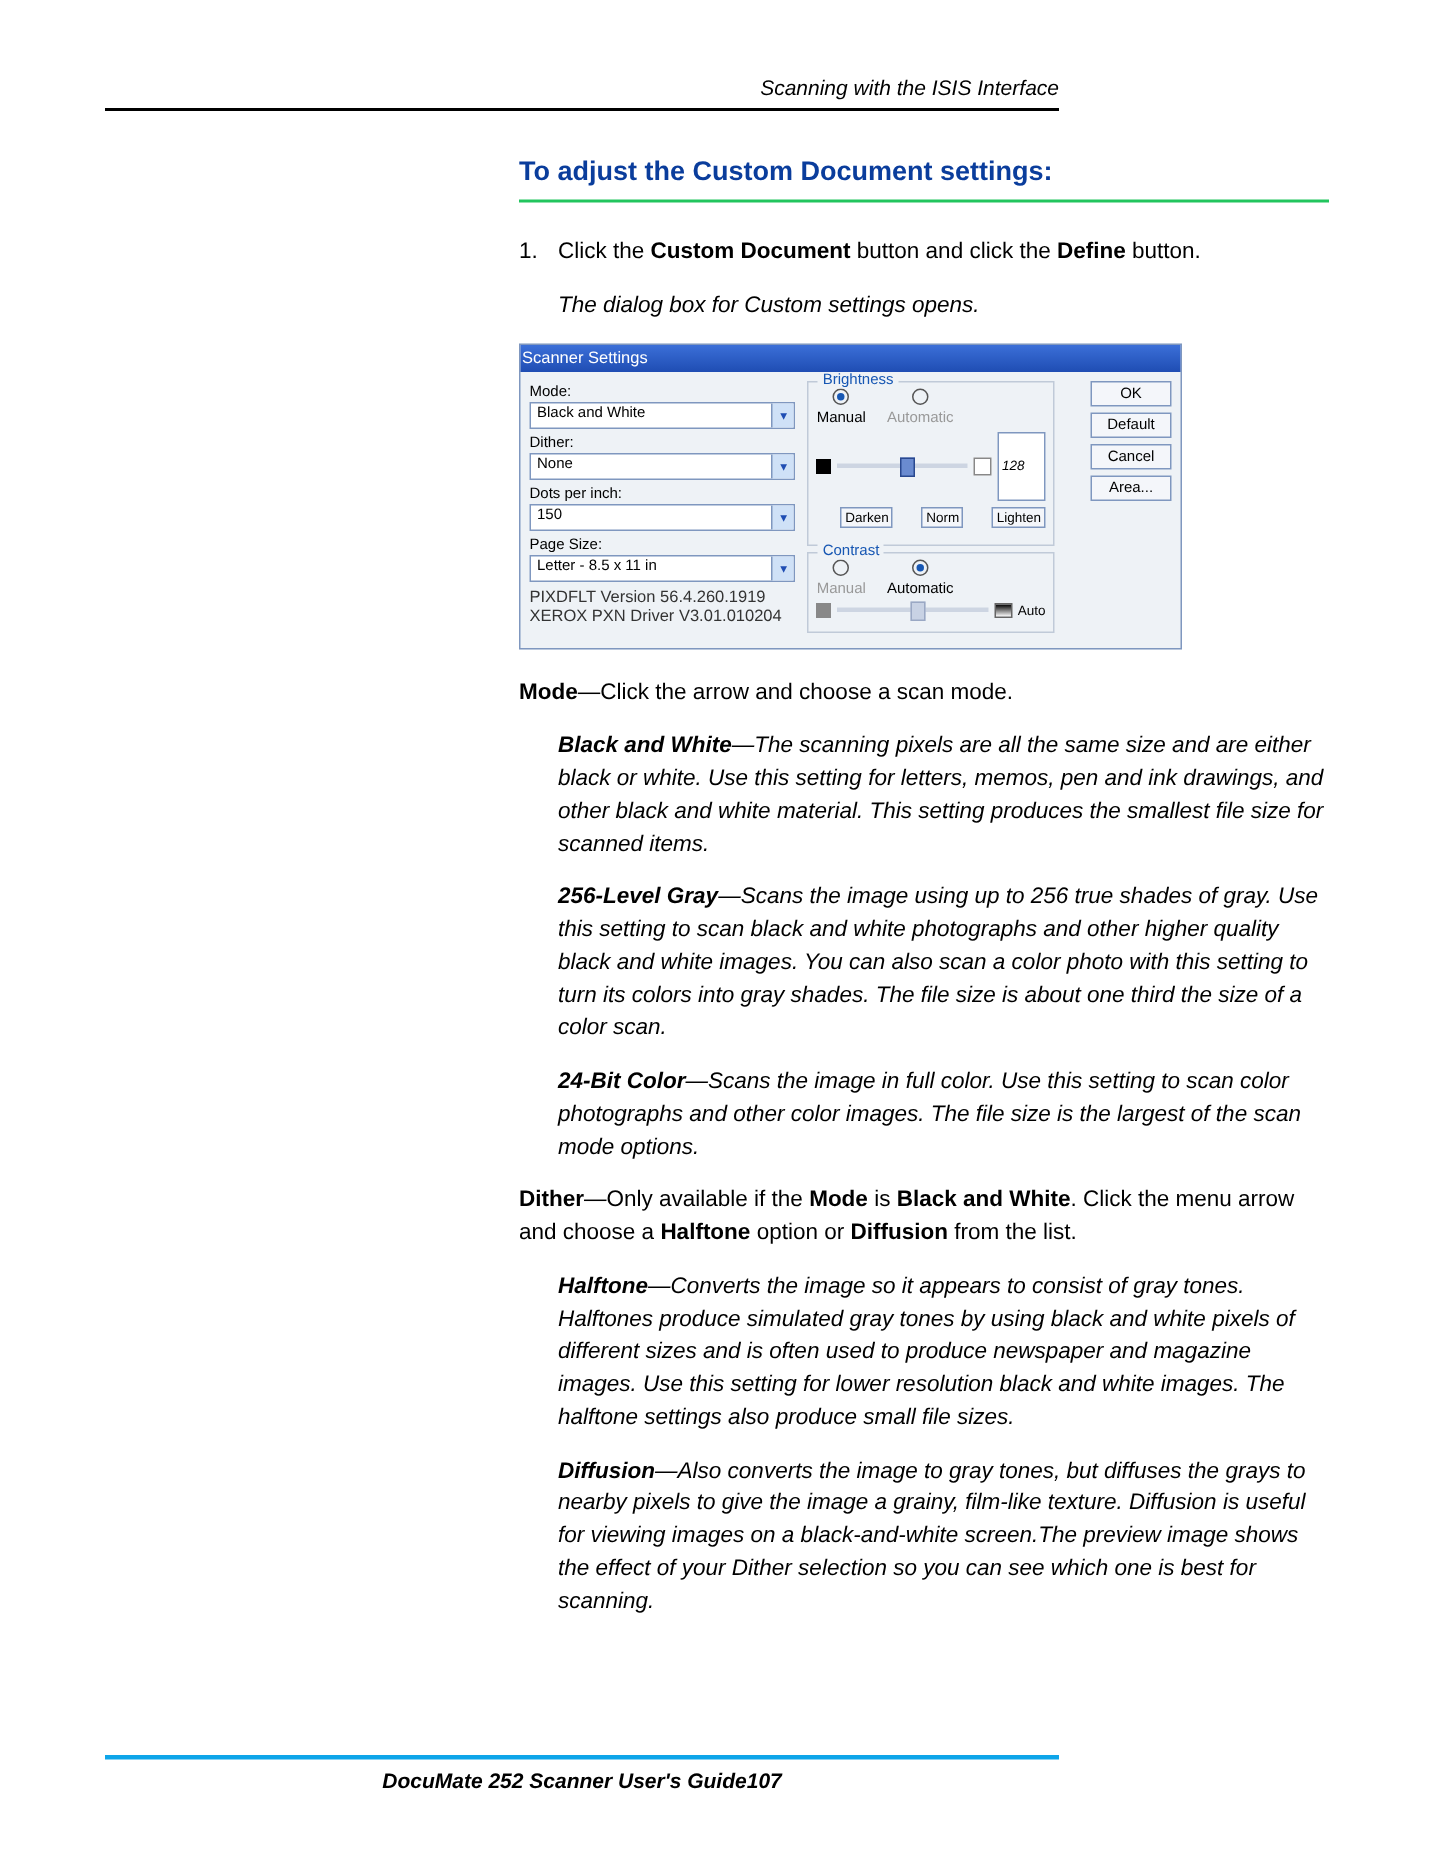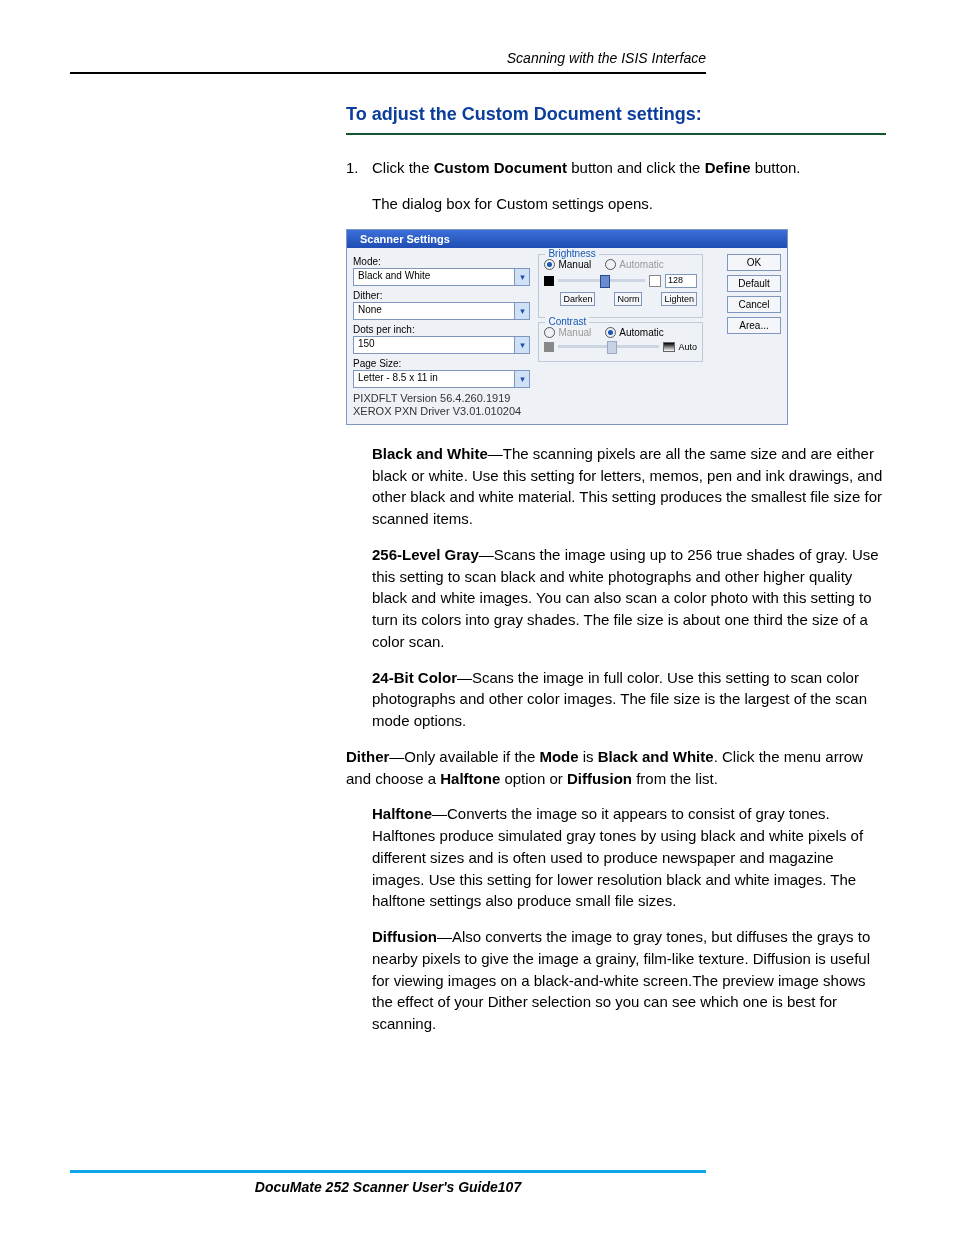--- a/index.html
+++ b/index.html
@@ -27,56 +27,56 @@
   .content {
     margin-left: 276px;
     margin-top: 30px;
     width: 540px;
   }
   .section-title {
     color: #0a3d9c;
     font-weight: bold;
     font-size: 18px;
     padding-bottom: 8px;
-    border-bottom: 2px solid #14532d;
+    border-bottom: 2px solid #22c55e;
     margin-bottom: 22px;
   }
   .step {
     display: flex;
     margin-bottom: 14px;
     line-height: 1.45;
   }
   .step-num {
     width: 26px;
     flex: 0 0 26px;
   }
   .step-body {
     flex: 1;
   }
   .para {
     line-height: 1.45;
     margin-bottom: 14px;
   }
-  .indent1 { margin-left: 26px; }
+  .indent1 { margin-left: 26px; font-style: italic; }
   .b { font-weight: bold; text-align: center; }
 
   
   .shot {
     margin: 6px 0 18px 0;
     width: 440px;
     background: #eef2f6;
     border: 1px solid #7f97bf;
     font-size: 10px;
     color: #000;
   }
   .shot-title {
     background: linear-gradient(#3b6fd8, #1f4db3);
     color: #fff;
-    font-weight: bold;
-    padding: 3px 13px;
+    font-weight: normal;
+    padding: 3px 1px;
     font-size: 11px;
   }
   .shot-body {
     display: flex;
     padding: 6px;
     gap: 8px;
   }
   .shot-col-left { flex: 1.1; }
   .shot-col-mid { flex: 1; }
   .shot-col-right { width: 70px; display:flex; flex-direction:column; gap:4px; }
@@ -108,35 +108,35 @@
   .tiny { font-size: 11px; color:#333; line-height:1.2; margin-top:4px;}
   .btn {
     background: #f4f6fa;
     border: 1px solid #7f97bf;
     text-align: center;
     padding: 2px 4px;
     font-size: 10px;
     margin-left: 16px;
   }
   .radio-row { display:flex; gap:14px; margin-bottom:4px; }
-  .radio { display:flex; align-items:center; gap:3px; }
+  .radio { display:flex; align-items:center; gap:3px;flex-direction:column; }
   .radio .dot {
     width:9px; height:9px; border:1px solid #555; border-radius:50%;
     display:inline-flex; align-items:center; justify-content:center;
   }
   .radio .dot.sel::after{
     content:""; width:5px; height:5px; background:#1757b3; border-radius:50%;
   }
   .radio .off { color:#999; }
   .slider-row { display:flex; align-items:center; gap:4px; margin-bottom:4px;}
   .swatch { width:10px; height:10px; background:#000; }
   .swatch.white { background:#fff; border:1px solid #888;}
   .track { flex:1; height:3px; background:#cdd5e2; position:relative;}
   .track .thumb { position:absolute; top:-4px; width:8px; height:11px; background:#6a8bd0; border:1px solid #29488f;}
-  .numbox { width:26px; height:12px; border:1px solid #7f97bf; background:#fff; font-size:9px; padding:0 2px;}
+  .numbox { width:26px; height:12px; border:1px solid #7f97bf; background:#fff; font-size:9px; padding:16px 2px;font-style:italic;}
   .btn-row { display:flex; gap:3px; margin-bottom:6px;}
   .btn-row .btn { flex:1; padding:1px 2px; font-size:9px;text-align:center;}
   .group { border:1px solid #c0cad8; padding:4px 5px 5px 5px; position:relative; margin-bottom:4px;}
   .group-title { position:absolute; top:-7px; left:6px; background:#eef2f6; padding:0 3px; color:#1757b3; font-size:10px;}
   .auto-lbl { font-size:9px; display:flex; align-items:center; gap:3px;}
   .auto-sw { width:10px; height:8px; background:linear-gradient(#000,#fff); border:1px solid #666;}
 
   .footer {
     position: absolute;
     left: 70px;
@@ -253,20 +253,23 @@
 
         <div class="shot-col-right">
           <div class="btn">OK</div>
           <div class="btn">Default</div>
           <div class="btn">Cancel</div>
           <div class="btn">Area...</div>
         </div>
       </div>
     </div>
 
+    <div class="para">
+      <span class="b">Mode</span><span>—Click the arrow and choose a scan mode.</span>
+    </div>
 
     <div class="para indent1">
       <span class="b">Black and White</span><span>—The scanning pixels are all the same size and are either black or white. Use this setting for letters, memos, pen and ink drawings, and other black and white material. This setting produces the smallest file size for scanned items.</span>
     </div>
 
     <div class="para indent1">
       <span class="b">256-Level Gray</span><span>—Scans the image using up to 256 true shades of gray. Use this setting to scan black and white photographs and other higher quality black and white images. You can also scan a color photo with this setting to turn its colors into gray shades. The file size is about one third the size of a color scan.</span>
     </div>
 
     <div class="para indent1">

